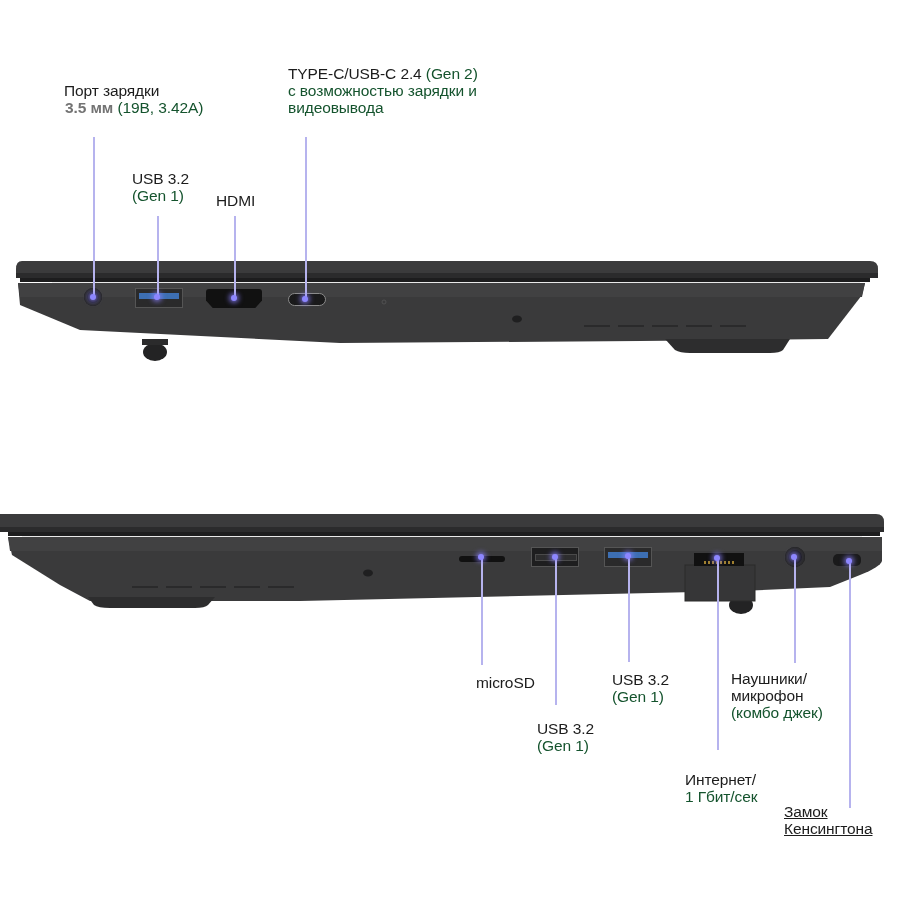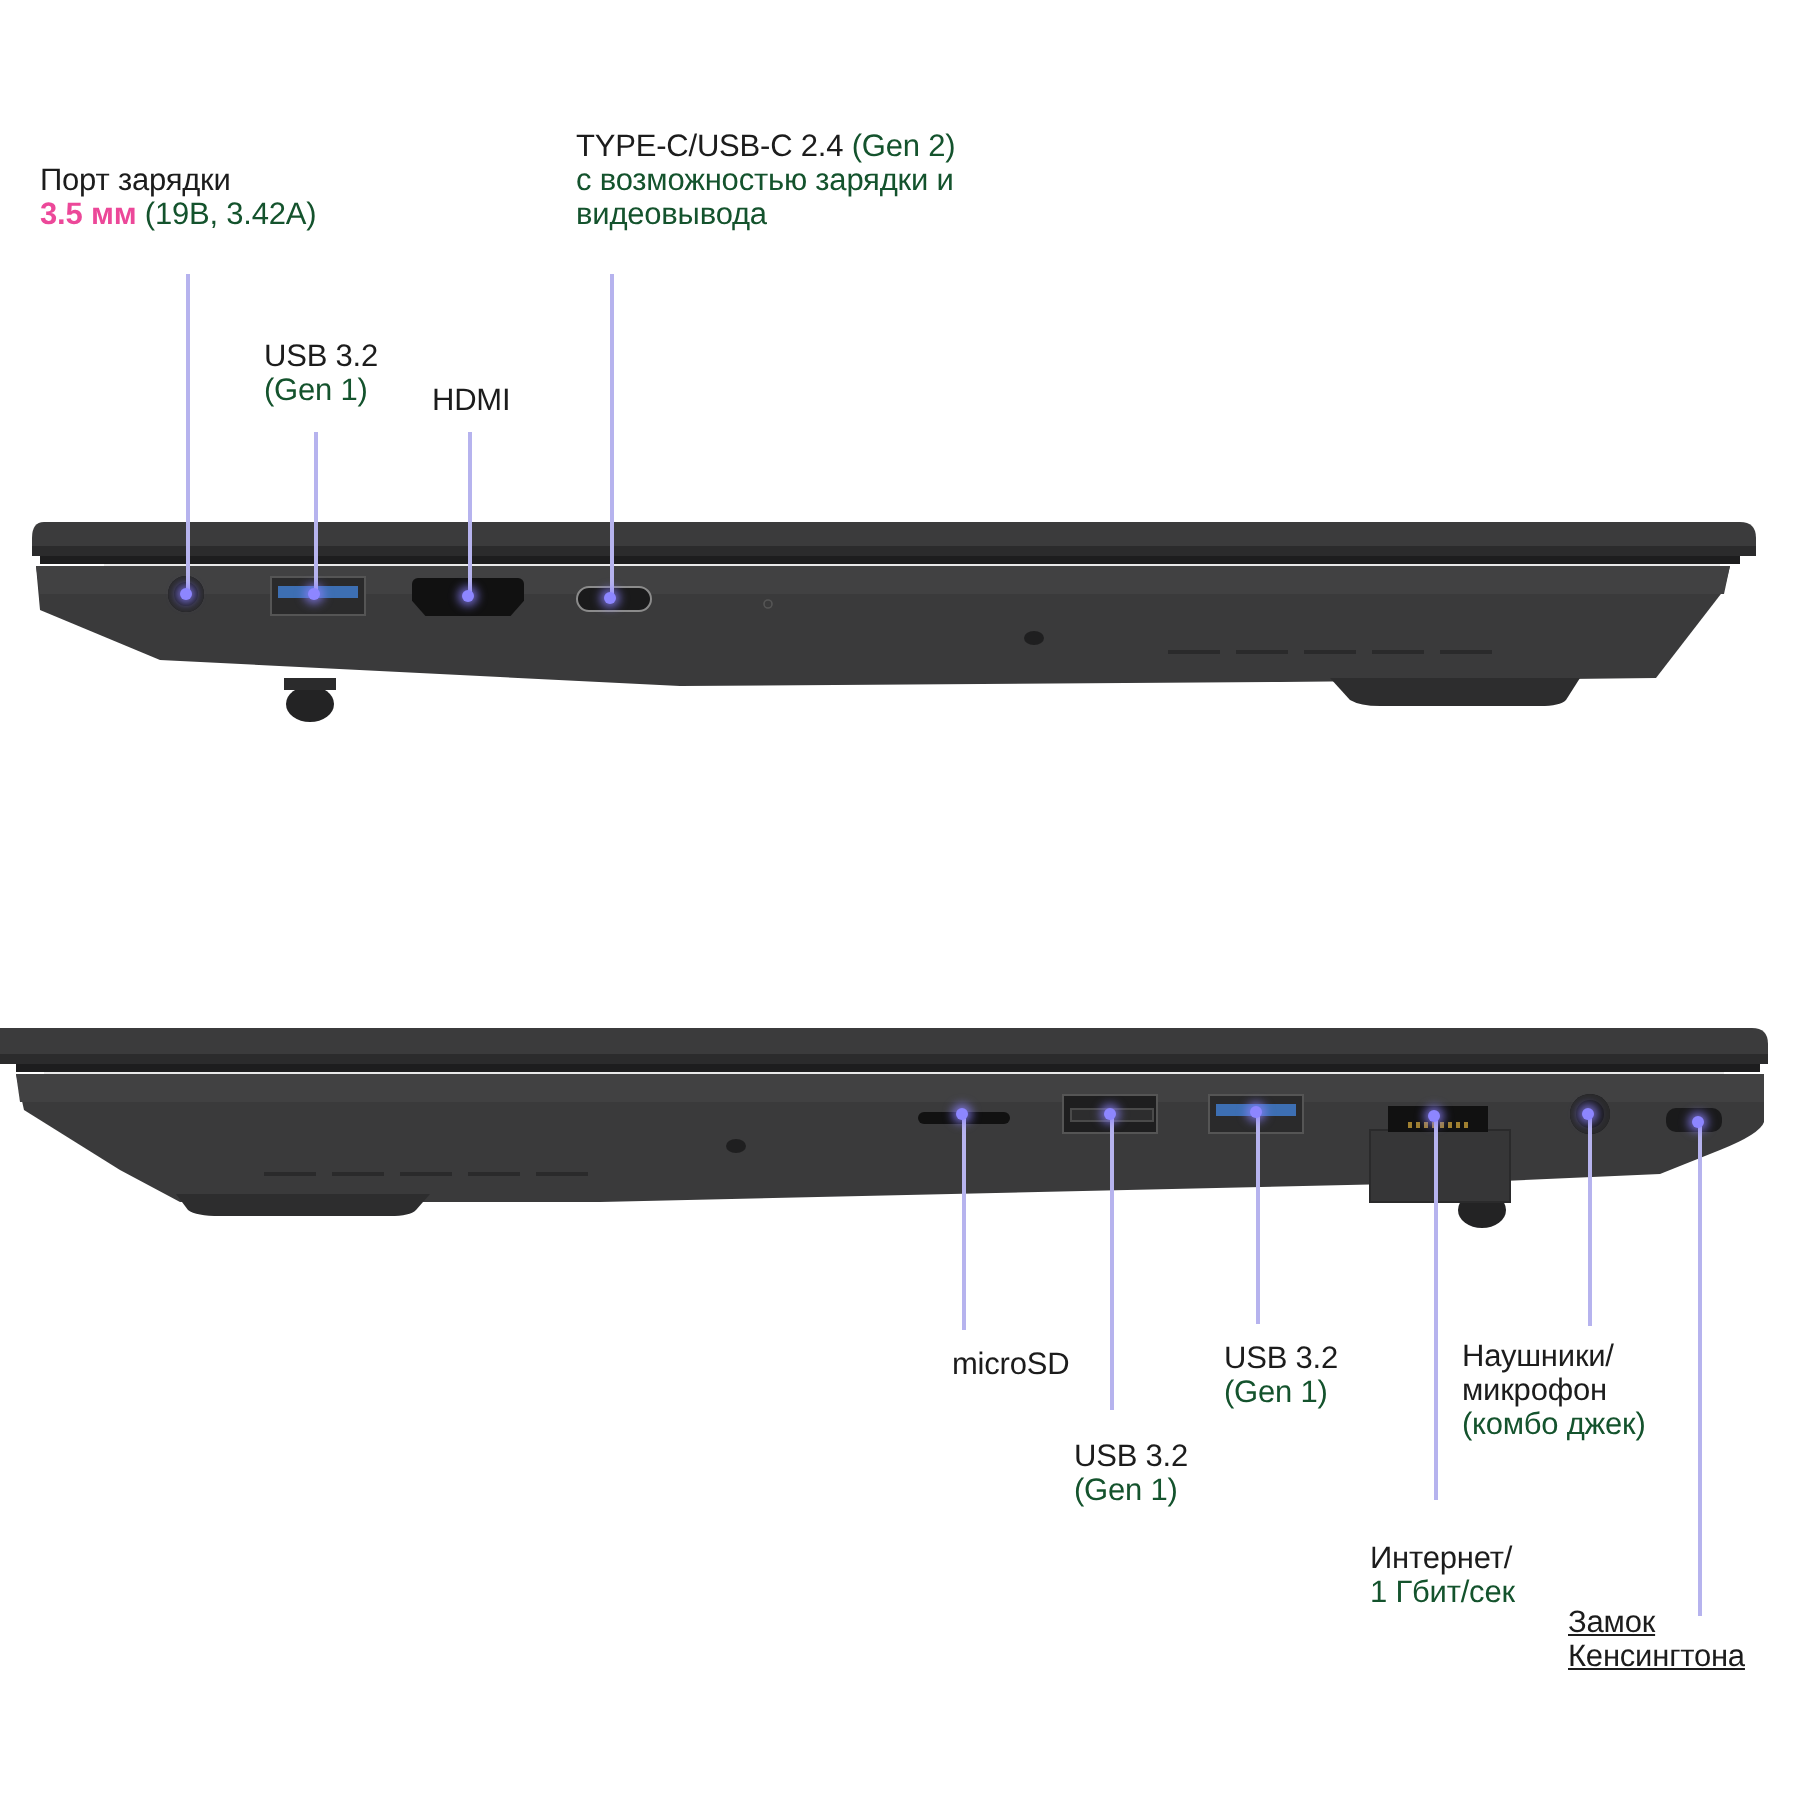--- a/index.html
+++ b/index.html
@@ -1,19 +1,19 @@
 <!DOCTYPE html>
 <html><head>
 <meta charset="utf-8">
 <style>
   html, body { margin:0; padding:0; background:#ffffff; }
   body { width:900px; height:900px; position:relative; overflow:hidden;
          font-family:"Liberation Sans", "DejaVu Sans", sans-serif; color:#1c1c1c; }
   .label { position:absolute; font-size:15.5px; line-height:17px; white-space:nowrap; letter-spacing:-0.1px; }
-  .label .b { font-weight:400; color:#ec4899; }
+  .label .b { font-weight:400; color:#737373;margin-left:45px; }
   .label .l { color:#14532d; }
   .leader { position:absolute; width:1.5px; background:#b6b3ee; }
   .dot { position:absolute; width:6px; height:6px; border-radius:50%; background:#8d86ff;
          box-shadow:0 0 5px 2px rgba(140,130,255,0.75); }
   .laptop { position:absolute; }
   .port { position:absolute; }
 </style>
 </head>
 <body>
 
@@ -61,21 +61,21 @@
 
 <div class="leader" style="left:157px;top:216px;height:80px;"></div>
 <div class="dot" style="left:154px;top:294px;"></div>
 
 <div class="leader" style="left:234px;top:216px;height:81px;"></div>
 <div class="dot" style="left:231px;top:295px;"></div>
 
 <div class="leader" style="left:305px;top:137px;height:161px;"></div>
 <div class="dot" style="left:302px;top:296px;"></div>
 
-<div class="label" style="left:20px;top:82px;">
+<div class="label" style="left:20px;top:82px;text-align:center;">
   <div>Порт зарядки</div>
   <div><span class="b" style="font-weight:700;">3.5 мм</span>
   <span class="l">(19В, 3.42А)</span></div>
 </div>
 
 <div class="label" style="left:132px;top:170px;">
   <div>USB 3.2</div>
   <div class="l">(Gen 1)</div>
 </div>
 

